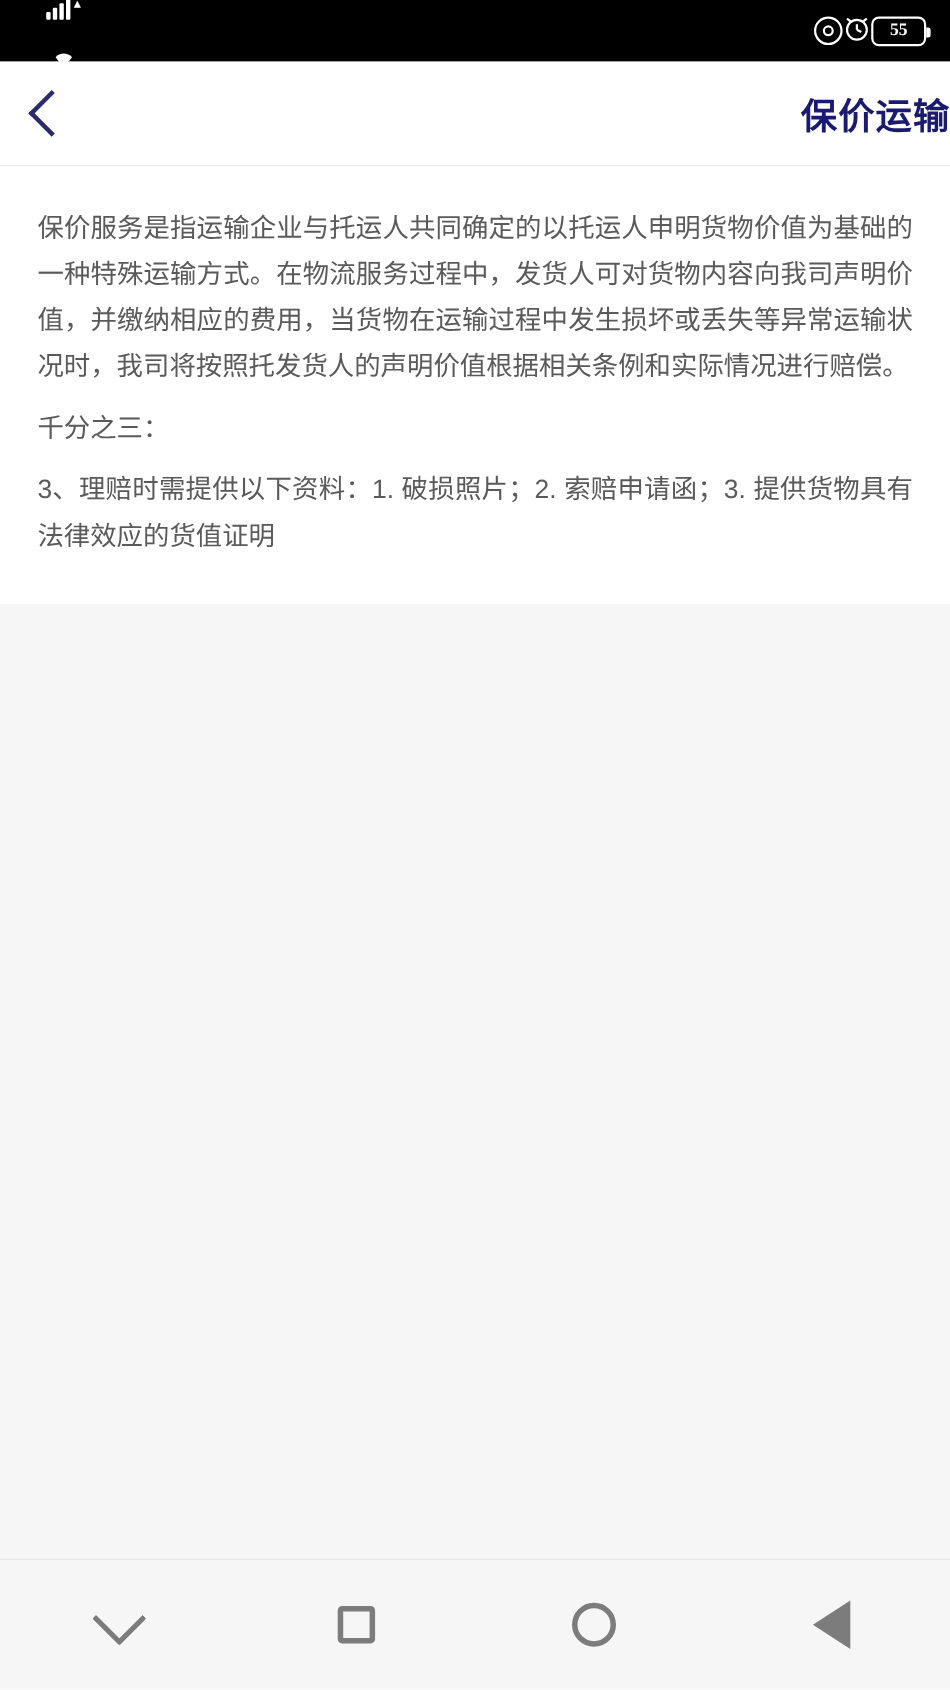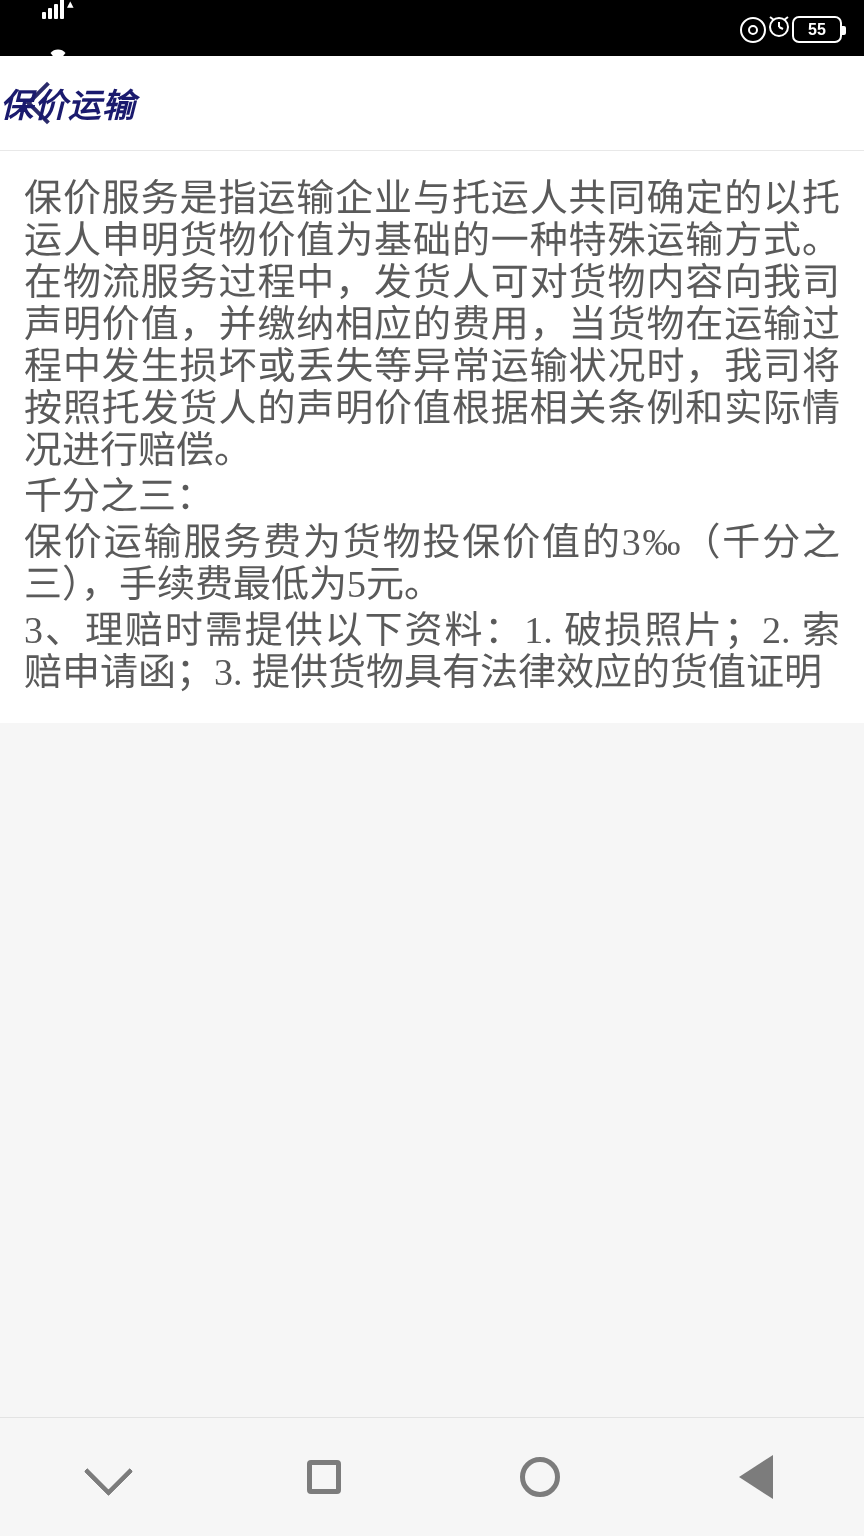--- a/index.html
+++ b/index.html
@@ -64,21 +64,22 @@
     border: 2px solid #ec4899;
     border-radius: 4px;
     font-size: 14px;
     font-weight: bold;
     line-height: 1;
     padding: 2px 4px 3px 4px;
     letter-spacing: 0.5px;
   }
   .status-right {
     display: flex;
-    align-items: flex-end;
+    align-items: center;
+    font-family: Liberation Serif, serif;
   }
   .circ-icon {
     width: 26px;
     height: 26px;
     border: 2px solid #ffffff;
     border-radius: 50%;
     position: relative;
     box-sizing: border-box;
   }
   .circ-icon.at::after {
@@ -136,49 +137,48 @@
     width: 26px;
     height: 26px;
     border-left: 4px solid #2b2b6b;
     border-bottom: 4px solid #2b2b6b;
     transform: rotate(45deg);
     margin-left: 8px;
   }
   .page-title {
     position: absolute;
     left: 0; right: 0;
-    text-align: left;
+    text-align: right;
     font-size: 33px;
     font-weight: bold;
     color: #1a1a6e;
     letter-spacing: 1px;
     pointer-events: none;
-    font-style: italic;
   }
 
   
   .content-wrap {
     background: #f6f6f6;
     height: calc(1536px - 56px - 95px - 118px);
     box-sizing: border-box;
     overflow: hidden;
   }
   .article {
     background: #ffffff;
     padding: 22px 20px 26px 20px;
     box-sizing: border-box;
   }
   .article p {
-    margin: 4px;
-    font-size: 38px;
+    margin: 14px;
+    font-size: 24px;
     line-height: 42px;
     color: #5a5a5a;
     text-align: justify;
     letter-spacing: 0px;
-    font-family: Liberation Serif, serif;
+    font-family: Liberation Sans, sans-serif;
   }
 
   
   .nav-bar {
     position: absolute;
     bottom: 0;
     left: 0;
     width: 864px;
     height: 118px;
     background: #f6f6f6;
@@ -265,21 +265,20 @@
   <div class="back-btn">
     <span class="back-chevron"></span>
   </div>
   <div class="page-title">保价运输</div>
 </div>
 
 <div class="content-wrap">
   <div class="article">
     <p>保价服务是指运输企业与托运人共同确定的以托运人申明货物价值为基础的一种特殊运输方式。在物流服务过程中，发货人可对货物内容向我司声明价值，并缴纳相应的费用，当货物在运输过程中发生损坏或丢失等异常运输状况时，我司将按照托发货人的声明价值根据相关条例和实际情况进行赔偿。</p>
     <p>千分之三：</p>
-    <p>保价运输服务费为货物投保价值的3‰（千分之三），手续费最低为5元。</p>
     <p>3、理赔时需提供以下资料：1. 破损照片；2. 索赔申请函；3. 提供货物具有法律效应的货值证明</p>
   </div>
 </div>
 
 <div class="nav-bar">
   <div class="nav-btn">
     <span class="nav-chevron-down"></span>
   </div>
   <div class="nav-btn">
     <span class="nav-square"></span>

